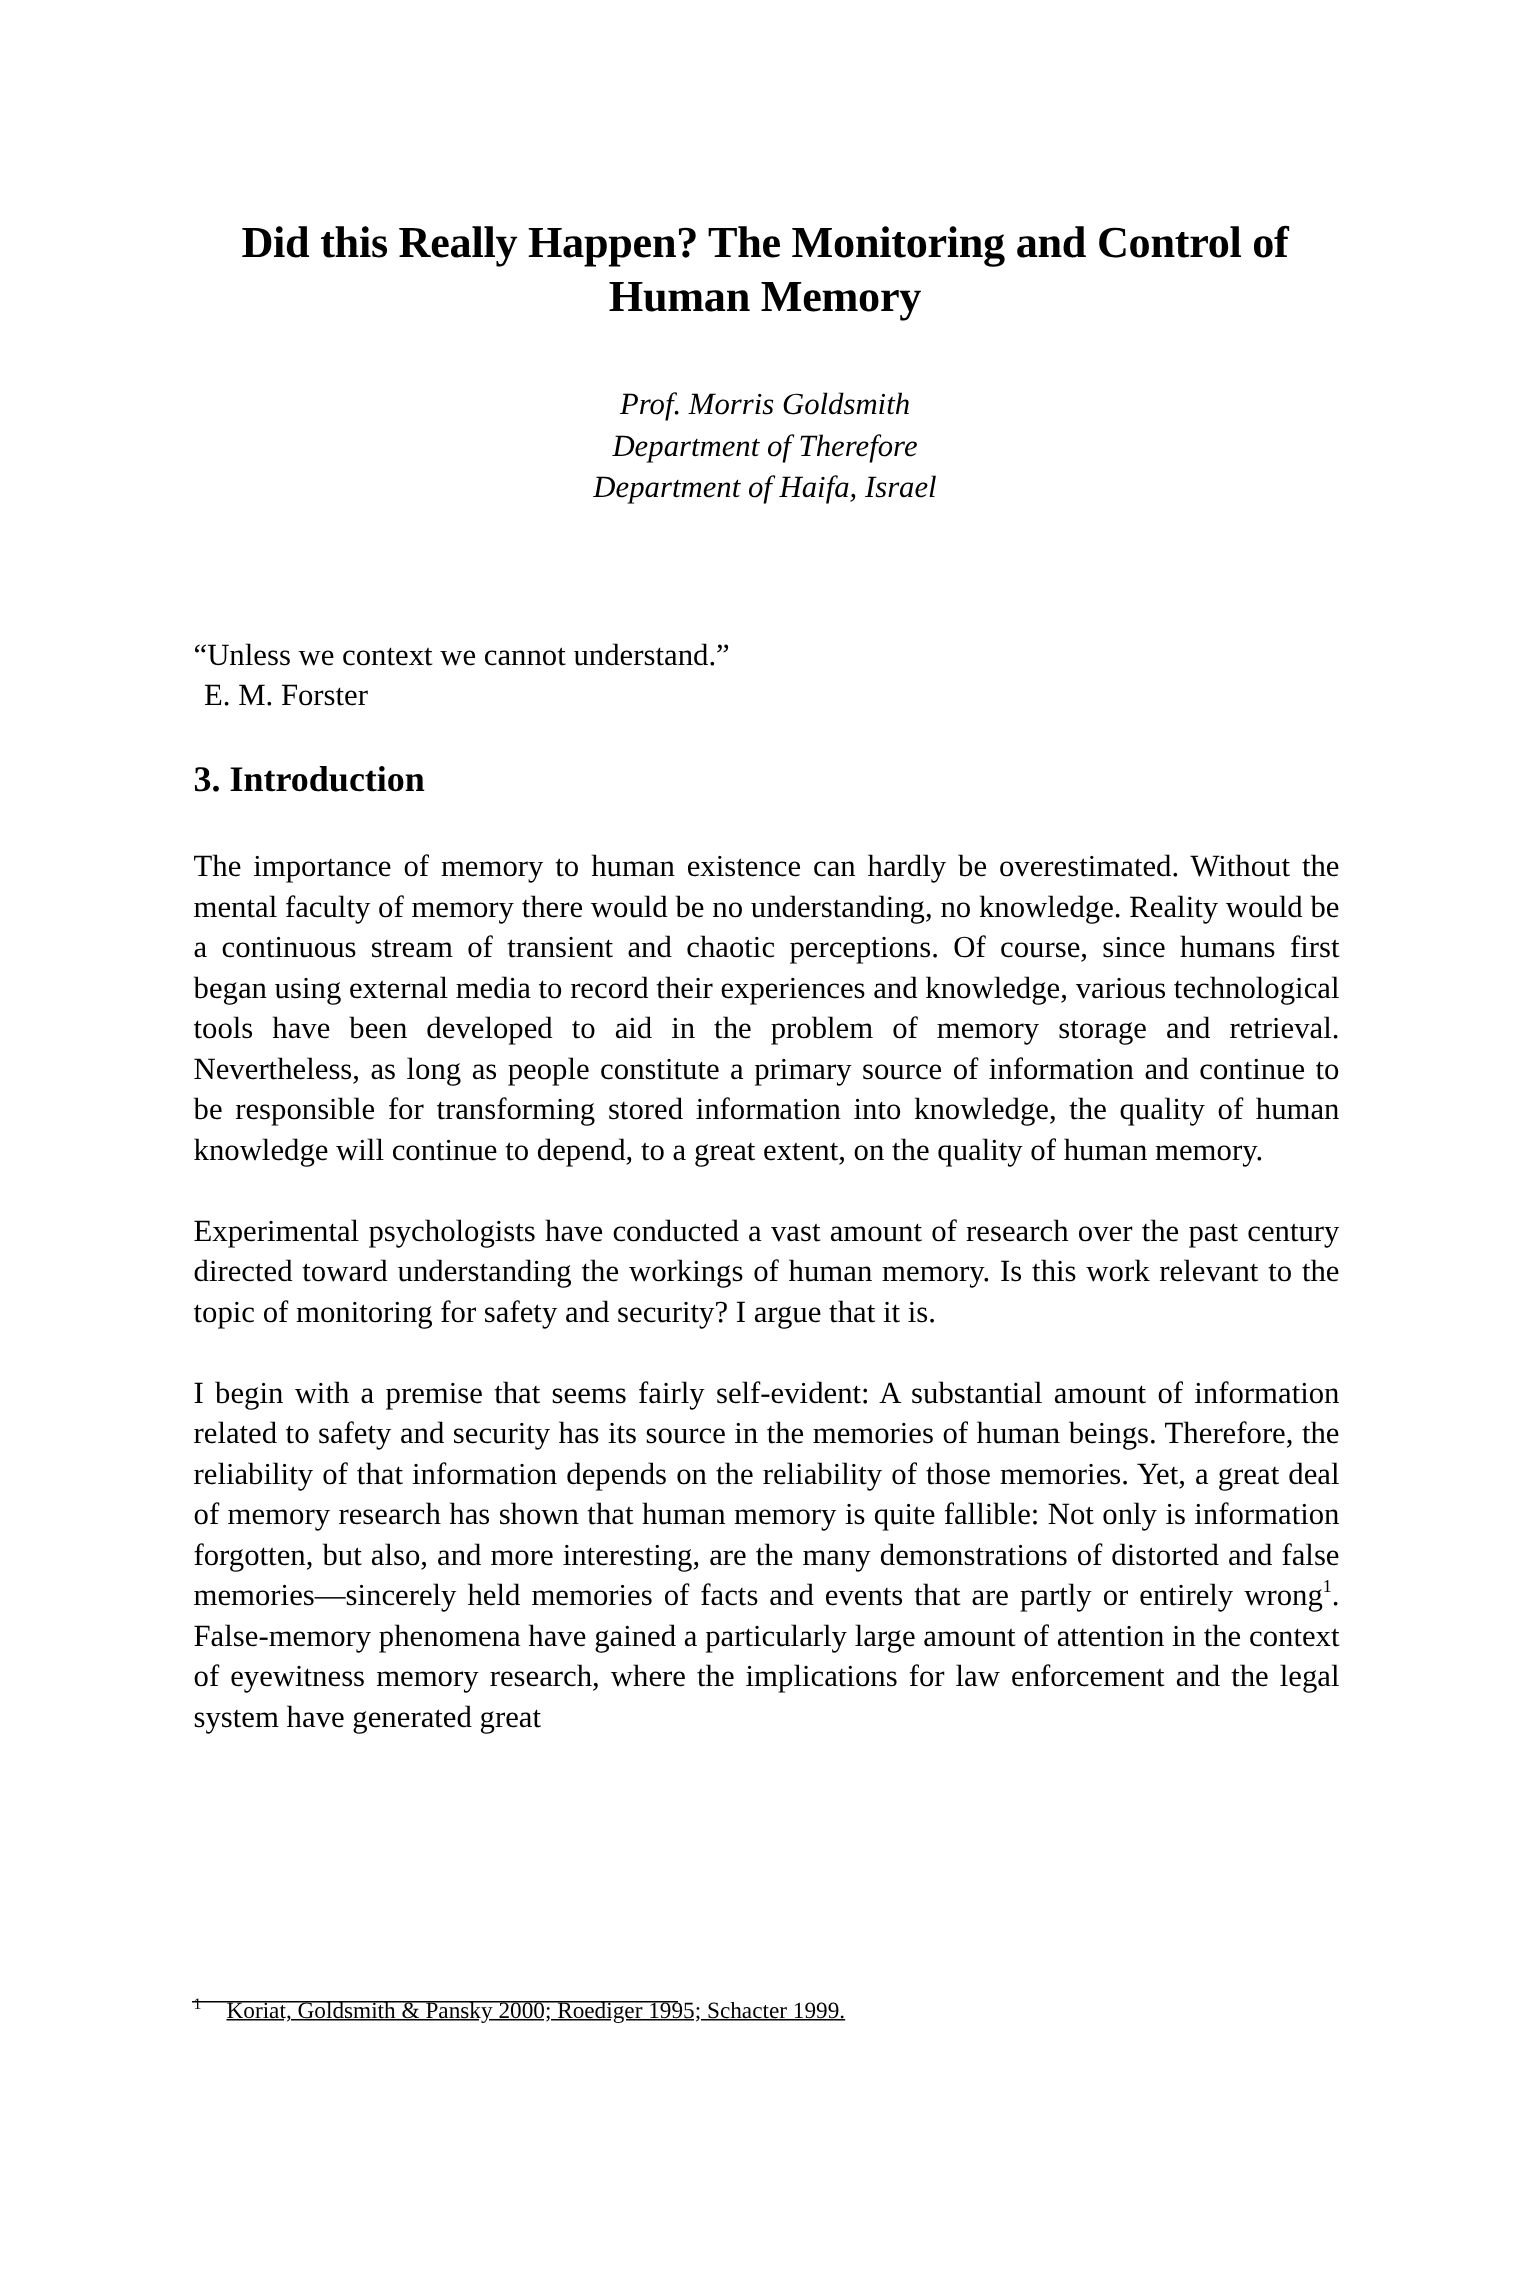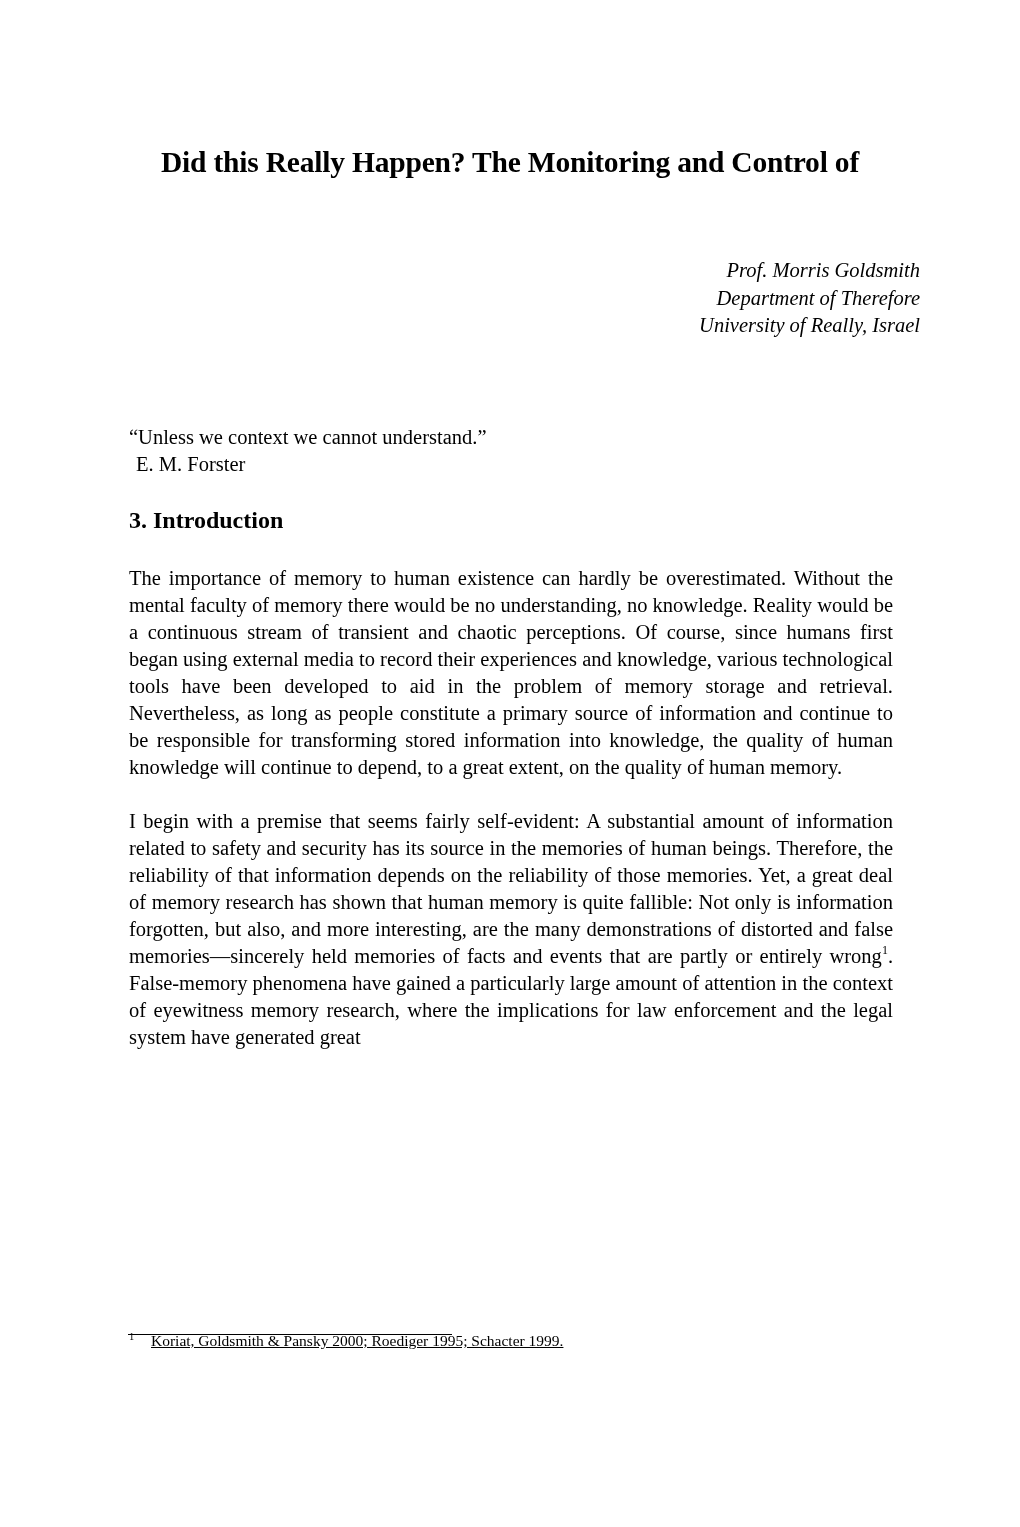--- a/index.html
+++ b/index.html
@@ -2,55 +2,57 @@
 <html><head>
   <meta charset="utf-8">
   <style>
     html, body { margin: 0; padding: 0; background: #ffffff; }
     body { width: 1020px; height: 1527px; position: relative; overflow: hidden;
            font-family: "Liberation Serif", "DejaVu Serif", serif; color: #000; }
     .title { position: absolute; left: 100px; width: 820px; top: 144px; text-align: center;
              font-weight: bold; font-size: 29.5px; line-height: 36px; margin: 0; letter-spacing: -0.2px; }
     .author-block { position: absolute; left: 100px; width: 820px; top: 257px; text-align: center;
                     font-style: italic; font-size: 20.5px; line-height: 27.5px; }
-    .author-block div { margin: 0; text-align: right; }
+    .author-block div { margin: 0; }
     .epigraph { position: absolute; left: 129px; top: 424px; font-size: 20.5px; line-height: 27px; }
     .epigraph .attrib { padding-left: 7px; }
     .section-heading { position: absolute; left: 129px; top: 504px; margin: 0;
                        font-weight: bold; font-size: 24px; line-height: 32px; }
     .body-text { position: absolute; left: 129px; width: 764px; top: 565px; }
     .body-text p { margin: 0 0 27px 0; font-size: 20.5px; line-height: 27px; text-align: justify; }
     sup { font-size: 12px; line-height: 0; vertical-align: 9px; }
     .fn-rule { position: absolute; left: 128px; top: 1334px; width: 324px; height: 0;
                border-top: 1.3px solid #000; }
     .footnote { position: absolute; left: 129px; top: 1327px; font-size: 15.5px; line-height: 20px; text-decoration: underline; }
     .footnote .fn-num { font-size: 10.5px; vertical-align: 6px; display: inline-block; width: 22px; }
   </style>
 </head>
 <body>
 
 <h1 class="title">
   <span>Did this Really Happen? The Monitoring and Control of</span><br>
+  <span>Human Memory</span>
 </h1>
 
 <div class="author-block">
   <div>Prof. Morris Goldsmith</div>
   <div>Department of Therefore</div>
-  <div>University of Really, Israel</div>
+  <div>Department of Haifa, Israel</div>
 </div>
 
 <div class="epigraph">
   <div>“Unless we context we cannot understand.”</div>
   <div class="attrib">E. M. Forster</div>
 </div>
 
 <h2 class="section-heading">3. Introduction</h2>
 
 <div class="body-text">
   <p>The importance of memory to human existence can hardly be overestimated. Without the mental faculty of memory there would be no understanding, no knowledge. Reality would be a continuous stream of transient and chaotic perceptions. Of course, since humans first began using external media to record their experiences and knowledge, various technological tools have been developed to aid in the problem of memory storage and retrieval. Nevertheless, as long as people constitute a primary source of information and continue to be responsible for transforming stored information into knowledge, the quality of human knowledge will continue to depend, to a great extent, on the quality of human memory.</p>
+  <p>Experimental psychologists have conducted a vast amount of research over the past century directed toward understanding the workings of human memory. Is this work relevant to the topic of monitoring for safety and security? I argue that it is.</p>
   <p><span>I begin with a premise that seems fairly self-evident: A substantial amount of information related to safety and security has its source in the memories of human beings. Therefore, the reliability of that information depends on the reliability of those memories. Yet, a great deal of memory research has shown that human memory is quite fallible: Not only is information forgotten, but also, and more interesting, are the many demonstrations of distorted and false memories—sincerely held memories of facts and events that are partly or entirely wrong</span><sup>1</sup><span>. False-memory phenomena have gained a particularly large amount of attention in the context of eyewitness memory research, where the implications for law enforcement and the legal system have generated great</span></p>
 </div>
 
 <div class="fn-rule"></div>
 
 <div class="footnote">
   <span class="fn-num">1</span><span>Koriat, Goldsmith &amp; Pansky 2000; Roediger 1995; Schacter 1999.</span>
 </div>
 
 </body></html>

